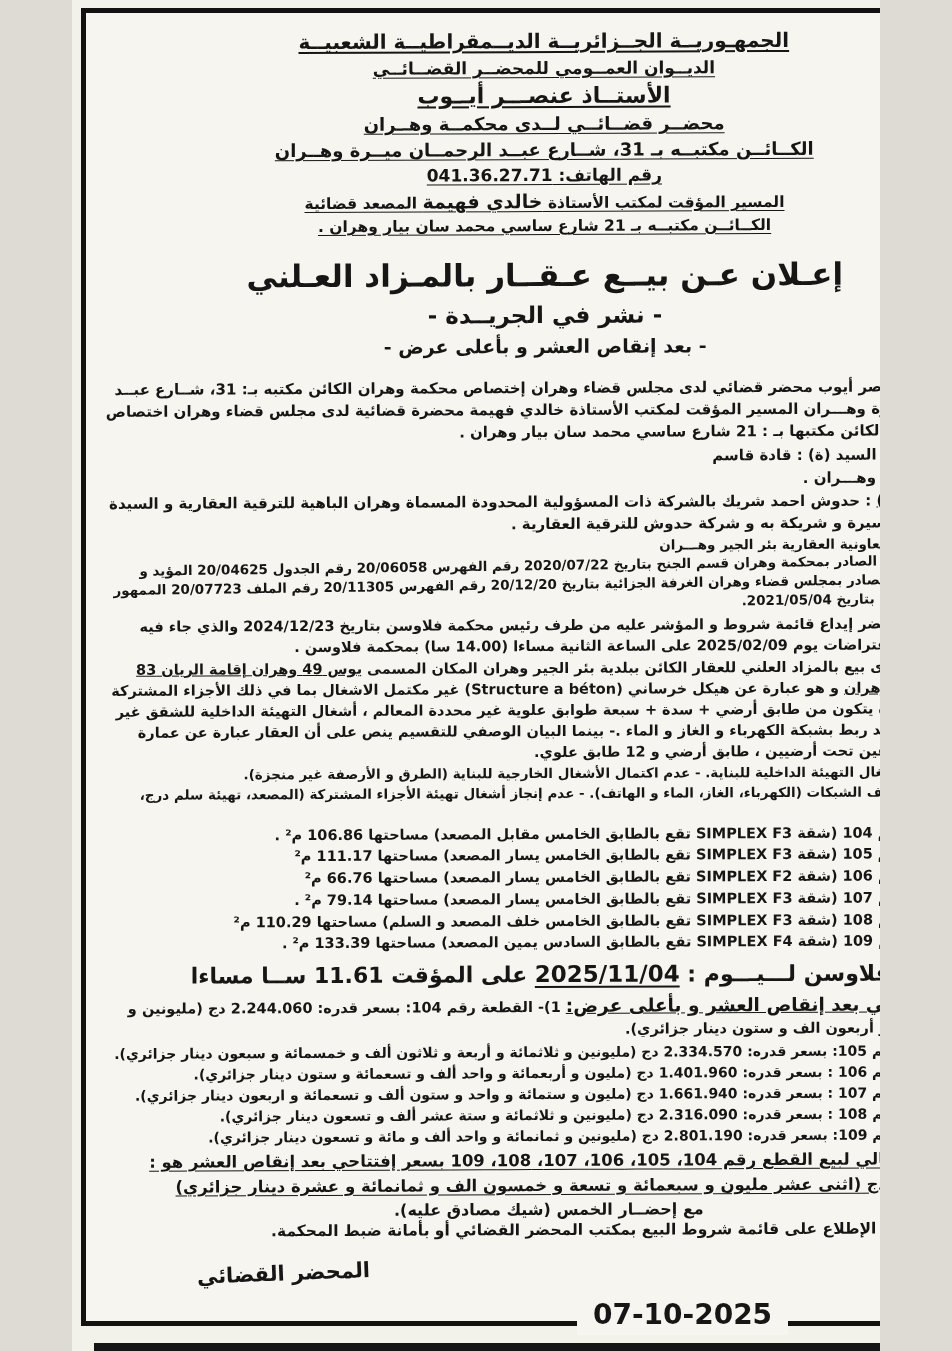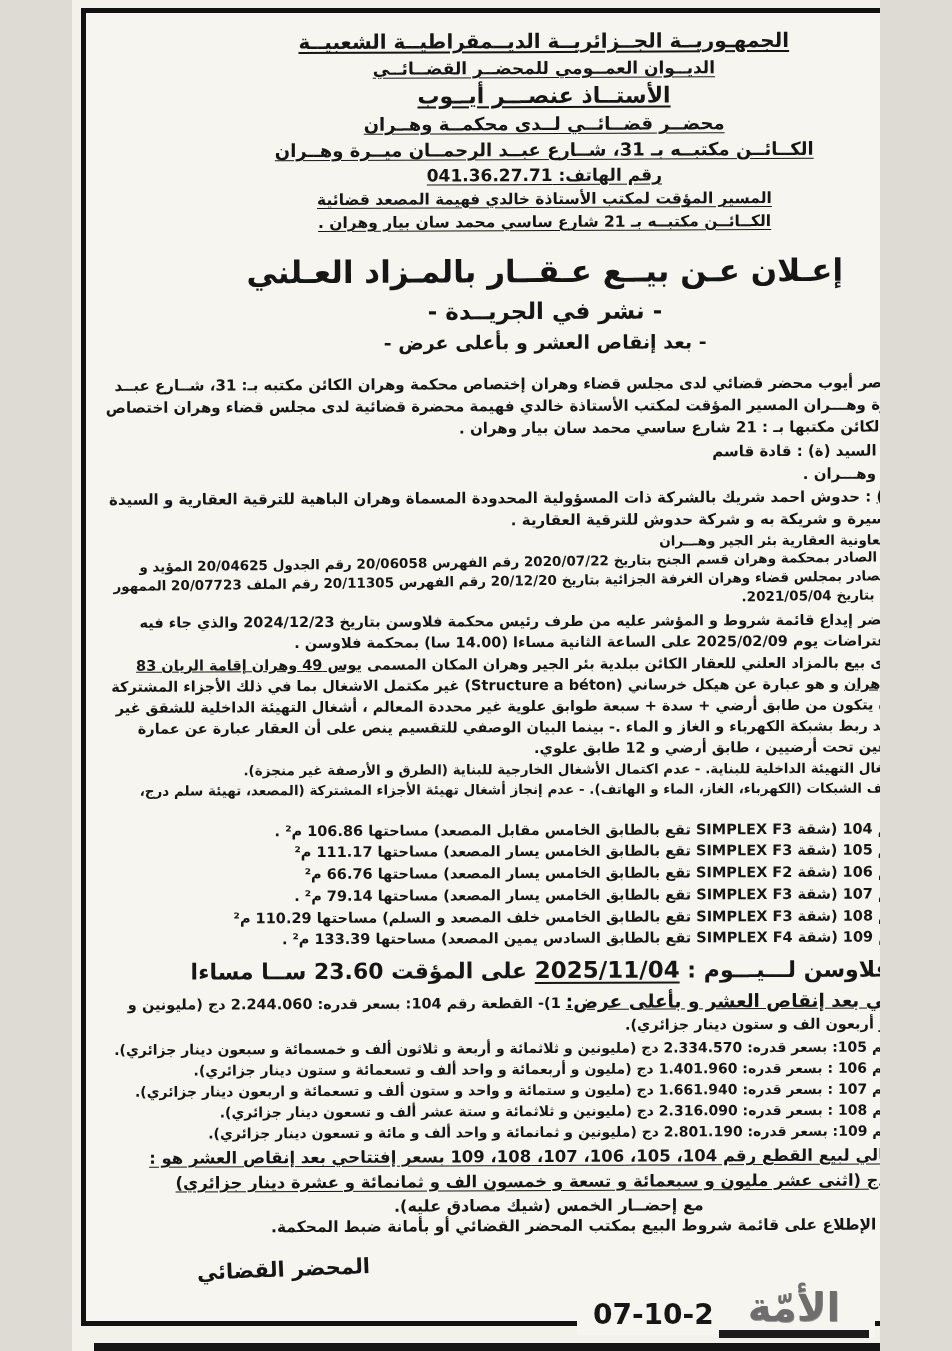--- a/index.html
+++ b/index.html
@@ -21,21 +21,21 @@
 
   
   .letterhead { text-align:center; font-weight:bold; }
   .h-line { margin-bottom:5px; }
   .h1 { font-size:20px; letter-spacing:0.3px; }
   .h2 { font-size:17px; }
   .h3 { font-size:22px; margin-top:2px; }
   .h4 { font-size:18px; }
   .h5 { font-size:17px; }
   .h6 { font-size:15.5px; }
-  .mgr-name { font-size:15px; }
+  .mgr-name { font-size:19px; }
 
   
   .title-block { text-align:center; font-weight:bold; margin-top:22px; }
   .title-main { font-size:31px; letter-spacing:0.5px; }
   .title-sub1 { font-size:23px; margin-top:9px; }
   .title-sub2 { font-size:19px; margin-top:7px; }
 
   
   .bodytext { margin-top:20px; font-weight:bold; }
   .para { font-size:15px; line-height:1.48; margin-bottom:1px; }
@@ -116,21 +116,21 @@
 
         <div class="lots">
           <div class="lot-line">1)- القطعة رقم 104 (شقة SIMPLEX F3 تقع بالطابق الخامس مقابل المصعد) مساحتها 106.86 م² .</div>
           <div class="lot-line">2)- القطعة رقم 105 (شقة SIMPLEX F3 تقع بالطابق الخامس يسار المصعد) مساحتها 111.17 م²</div>
           <div class="lot-line">3)- القطعة رقم 106 (شقة SIMPLEX F2 تقع بالطابق الخامس يسار المصعد) مساحتها 66.76 م²</div>
           <div class="lot-line">4)- القطعة رقم 107 (شقة SIMPLEX F3 تقع بالطابق الخامس يسار المصعد) مساحتها 79.14 م² .</div>
           <div class="lot-line">5)- القطعة رقم 108 (شقة SIMPLEX F3 تقع بالطابق الخامس خلف المصعد و السلم) مساحتها 110.29 م²</div>
           <div class="lot-line">6)- القطعة رقم 109 (شقة SIMPLEX F4 تقع بالطابق السادس يمين المصعد) مساحتها 133.39 م² .</div>
         </div>
 
-        <div class="auction-line"><span>بمحكمــة فلاوسن لـــيـــوم : </span><span class="auction-date">2025/11/04</span><span> على المؤقت </span><span>23.60</span><span> ســا مساءا</span></div>
+        <div class="auction-line"><span>بمحكمــة فلاوسن لـــيـــوم : </span><span class="auction-date">2025/11/04</span><span> على المؤقت </span><span>11.61</span><span> ســا مساءا</span></div>
 
         <p class="para prices-open"><span class="open-u">بسعر إفتتاحي بعد إنقاص العشر و بأعلى عرض:</span><span> 1)- </span><span class="lot-label">القطعة رقم 104</span><span>: بسعر قدره: 2.244.060 دج (مليونين و مائتين و أربعة و أربعون الف و ستون دينار جزائري).</span></p>
 
         <div class="price-line"><span>- 2)- </span><span class="lot-label">القطعة رقم 105</span><span>: بسعر قدره: 2.334.570 دج (مليونين و ثلاثمائة و أربعة و ثلاثون ألف و خمسمائة و سبعون دينار جزائري).</span></div>
         <div class="price-line"><span>- 3)- </span><span class="lot-label">القطعة رقم 106</span><span> : بسعر قدره: 1.401.960 دج (مليون و أربعمائة و واحد ألف و تسعمائة و ستون دينار جزائري).</span></div>
         <div class="price-line"><span>- 4)- </span><span class="lot-label">القطعة رقم 107</span><span> : بسعر قدره: 1.661.940 دج (مليون و ستمائة و واحد و ستون ألف و تسعمائة و اربعون دينار جزائري).</span></div>
         <div class="price-line"><span>- 5)- </span><span class="lot-label">القطعة رقم 108</span><span> : بسعر قدره: 2.316.090 دج (مليونين و ثلاثمائة و ستة عشر ألف و تسعون دينار جزائري).</span></div>
         <div class="price-line"><span>- 6)- </span><span class="lot-label">القطعة رقم 109</span><span>: بسعر قدره: 2.801.190 دج (مليونين و ثمانمائة و واحد ألف و مائة و تسعون دينار جزائري).</span></div>
 
         <div class="total-block">
@@ -141,19 +141,15 @@
         <div class="foot-center">مع إحضــار الخمس (شيك مصادق عليه).</div>
         <div class="foot-right">نعلن بأنه يمكن الإطلاع على قائمة شروط البيع بمكتب المحضر القضائي أو بأمانة ضبط المحكمة.</div>
         <div class="signature">المحضر القضائي</div>
       </div>
 
     </div>
   </div>
 
   <div class="date-box">07-10-2025</div>
 
-  <div class="logo">
-    <div class="logo-word">الأمّة</div>
-    <div class="logo-strip"></div>
-  </div>
 
   <div class="next-strip"></div>
 </div>
 
 </body></html>

